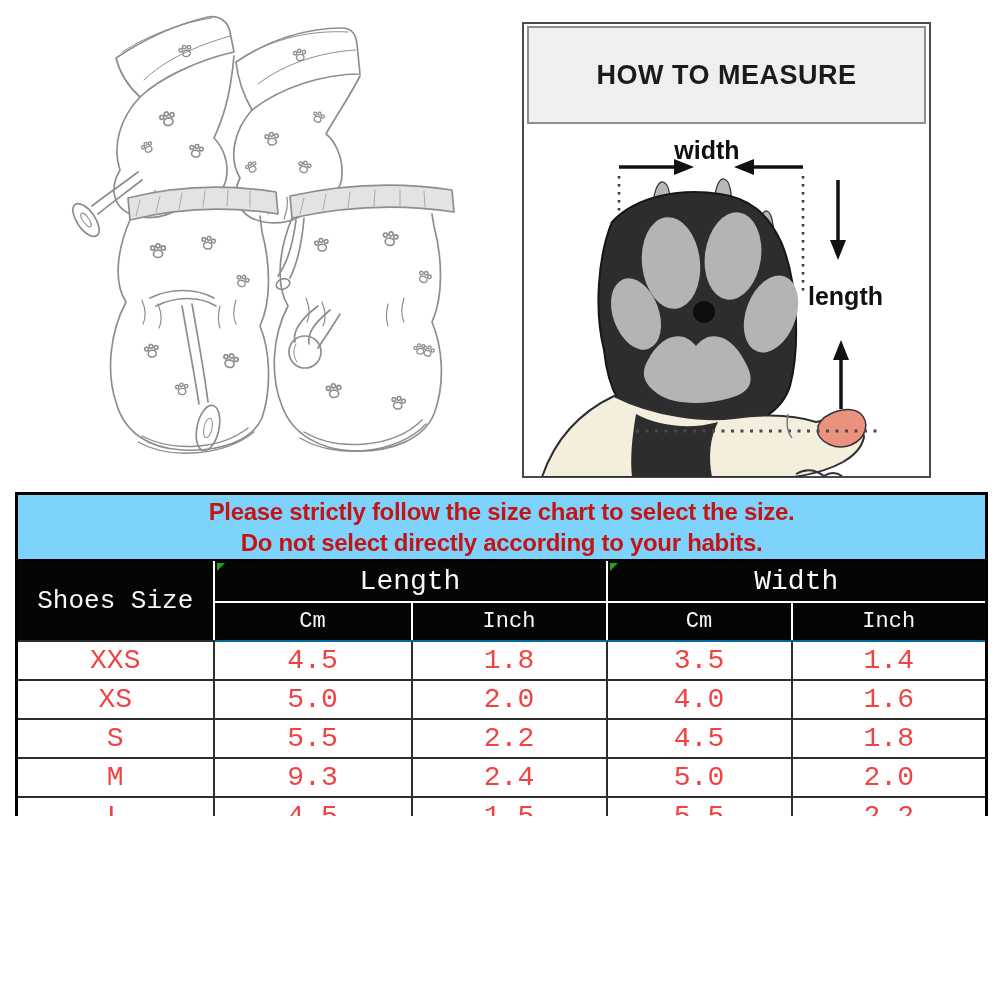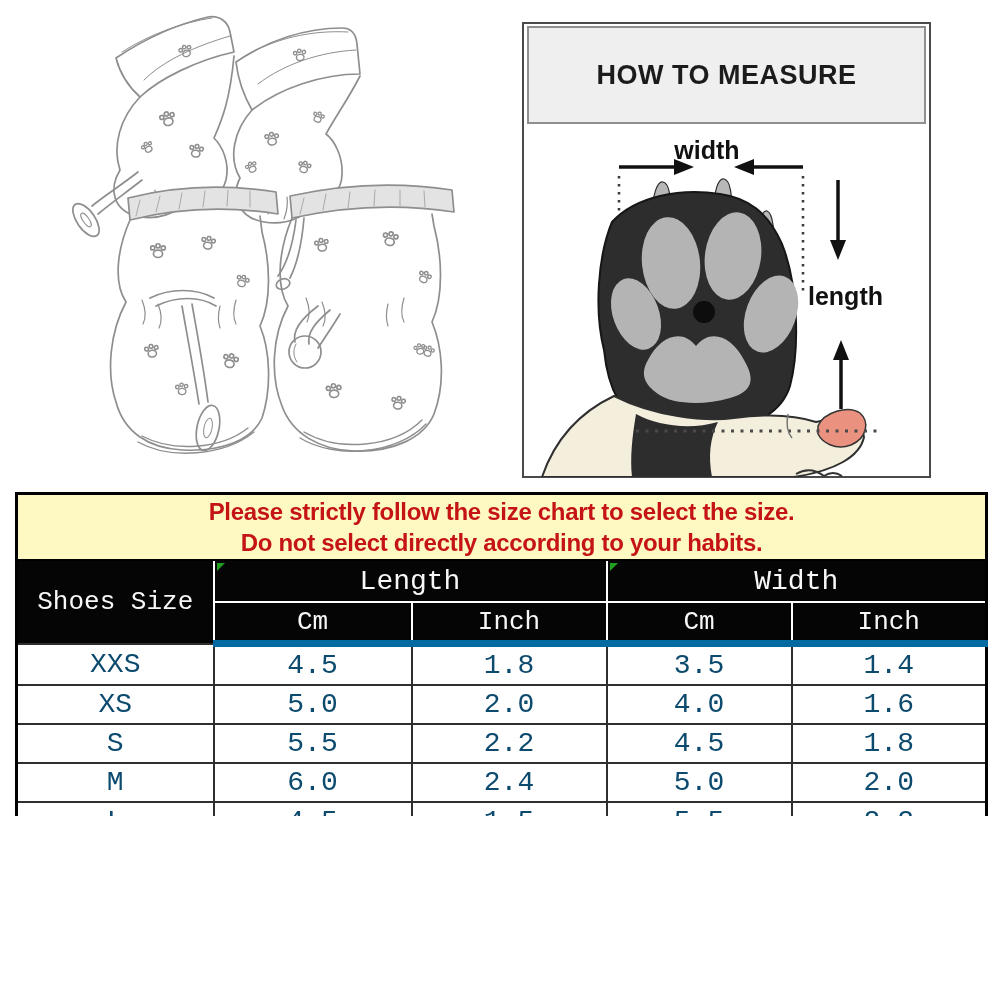--- a/index.html
+++ b/index.html
@@ -16,33 +16,33 @@
                  background:#efefef;border:2px solid #8f8f8f;box-sizing:border-box;
                  display:flex;align-items:center;justify-content:center;
                  font-size:27px;font-weight:bold;color:#1b1b1b;letter-spacing:.5px;}
   .measure-diagram{position:absolute;left:0px;top:102px;width:404px;height:351px;}
 
   
   table.size-table{position:absolute;left:15px;top:492px;width:970px;
                    border-collapse:collapse;table-layout:fixed;
                    border:3px solid #000;}
   table.size-table td{padding:0;text-align:center;vertical-align:middle;}
-  tr.warning-row td{background:#fef9c3;height:64px;border:2px solid #000;}
+  tr.warning-row td{background:#7dd3fc;height:64px;border:2px solid #000;}
   .warn-line{font-family:"Liberation Sans",sans-serif;font-size:24px;font-weight:bold;
              color:#c51414;line-height:31px;letter-spacing:-0.3px;}
   td.hd{background:#050505;color:#f7f7f7;border:2px solid #ffffff;
         font-family:"Liberation Mono","DejaVu Sans Mono",monospace;}
   td.corner{font-size:26px;border-bottom:2px solid #2e2e2e;}
   td.group{font-size:28px;position:relative;height:40px;}
-  td.sub{font-size:26px;height:37px;border-bottom:7px solid #0369a1;margin-left:9px;}
+  td.sub{font-size:22px;height:37px;border-bottom:2px solid #0369a1;margin-left:9px;}
   .cell-marker{position:absolute;left:2px;top:2px;width:0;height:0;
                border-top:8px solid #1fa11f;border-right:8px solid transparent;}
   tr.data-row td{background:#ffffff;border:2px solid #2e2e2e;height:37px;
                  font-family:"Liberation Mono","DejaVu Sans Mono",monospace;
-                 font-size:28px;color:#0c4a6e;}
+                 font-size:28px;color:#ef4444;}
 
   
   .notes{position:absolute;left:28px;top:826px;width:965px;color:#0c0c0c;}
   .note-heading{font-size:30px;line-height:36px;margin:0 0 18px 0;}
   .note-item{font-size:29px;line-height:36px;margin:0 0 20px 0;white-space:nowrap;}
 </style>
 </head>
 <body>
 
 <div id="canvas">
@@ -235,21 +235,21 @@
     </tr>
     <tr class="data-row">
       <td>S</td>
       <td>5.5</td>
       <td>2.2</td>
       <td>4.5</td>
       <td>1.8</td>
     </tr>
     <tr class="data-row">
       <td>M</td>
-      <td>6.0</td>
+      <td>9.3</td>
       <td>2.4</td>
       <td>5.0</td>
       <td>2.0</td>
     </tr>
     <tr class="data-row">
       <td>L</td>
       <td>4.5</td>
       <td>1.5</td>
       <td>5.5</td>
       <td>2.2</td>

